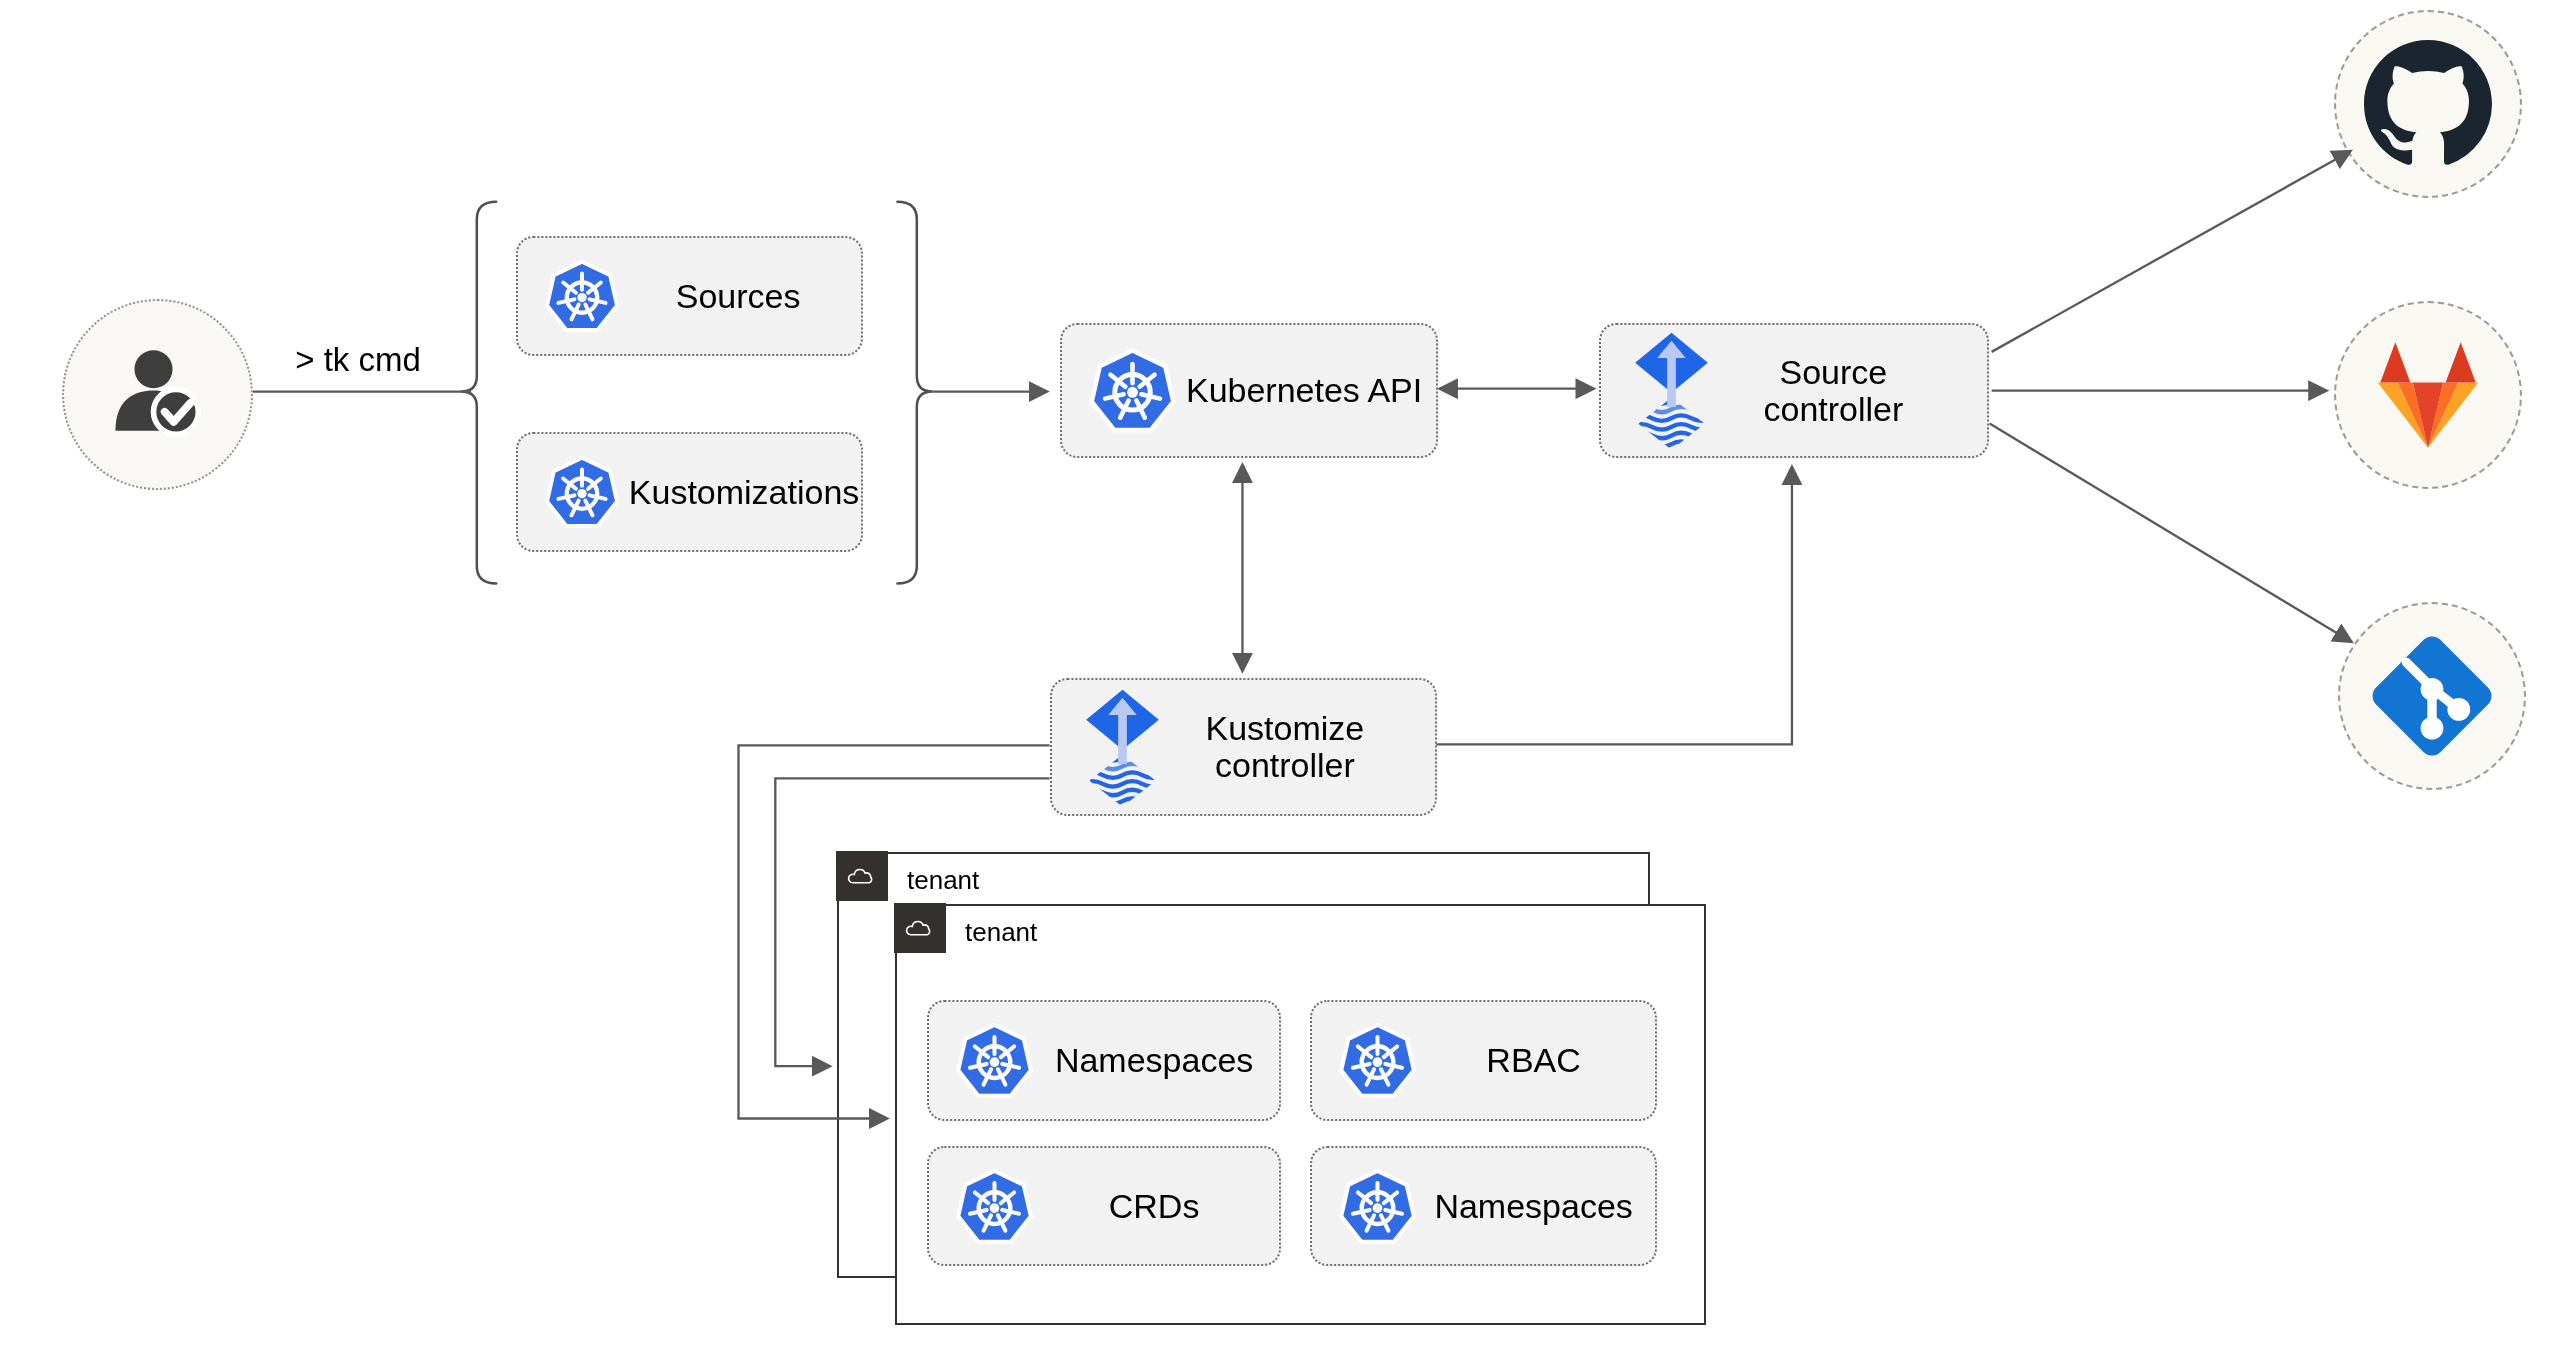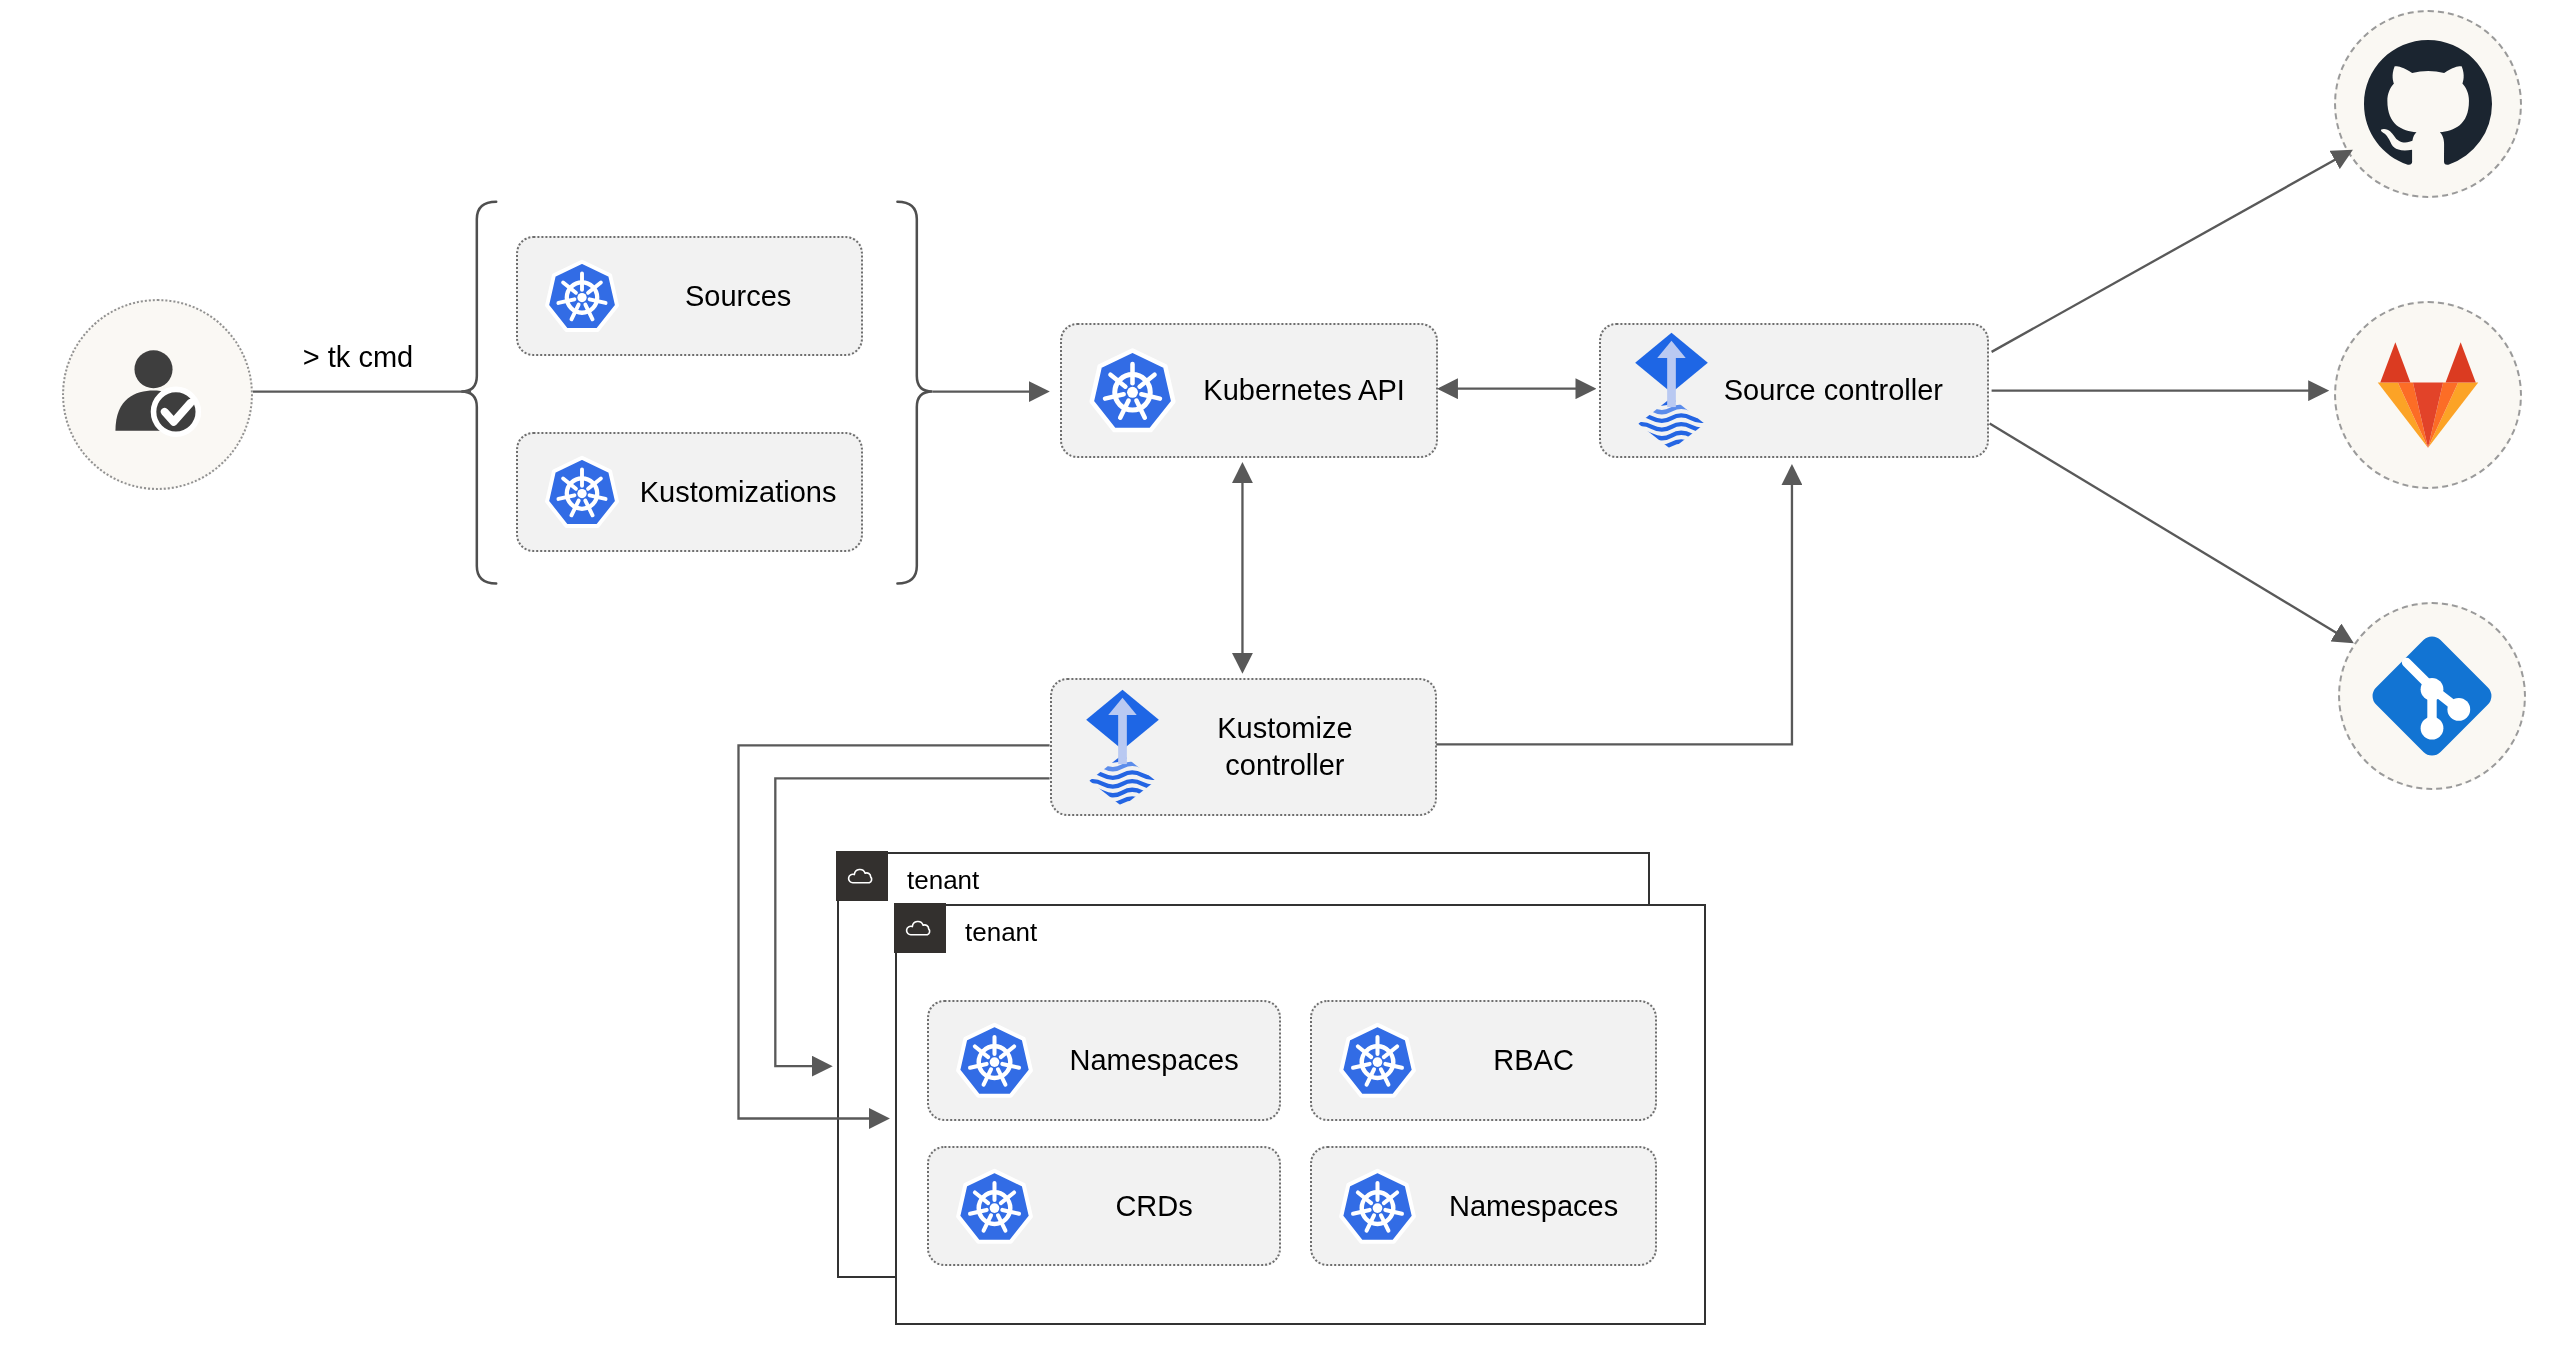--- a/index.html
+++ b/index.html
@@ -16,21 +16,21 @@
     background:#f2f2f2;
     border:2.4px dotted #6e6e6e;
     border-radius:17.4px;
     display:flex;align-items:center;
     z-index:6;
     box-sizing:border-box;
   }
   .node .icon{flex:0 0 auto;margin-left:25px;display:flex;align-items:center;}
   .node .lbl{
     flex:1;text-align:center;
-    font-size:29px;line-height:37px;color:#000;
+    font-size:34px;line-height:37px;color:#000;
     padding:0 13.6px 0 7.8px;
   }
   
   .tenant{
     position:absolute;
     background:#ffffff;
     border:2.9px solid #333333;
     box-sizing:border-box;
   }
   .tenant .tab{
@@ -55,21 +55,21 @@
   .person{
     position:absolute;border-radius:50%;
     background:#faf8f4;
     border:2.4px dotted #919191;
     display:flex;align-items:center;justify-content:center;
     box-sizing:border-box;
     z-index:4;
   }
   .freelabel{
     position:absolute;
-    font-size:29px;color:#000;
+    font-size:33px;color:#000;
     text-align:center;
     z-index:4;
   }
   #wires{
     position:absolute;left:0;top:0;width:2576px;height:1355px;
     z-index:20;pointer-events:none;
   }
   .hiddendefs{position:absolute;width:0;height:0;overflow:hidden;}
 </style>
 </head>

